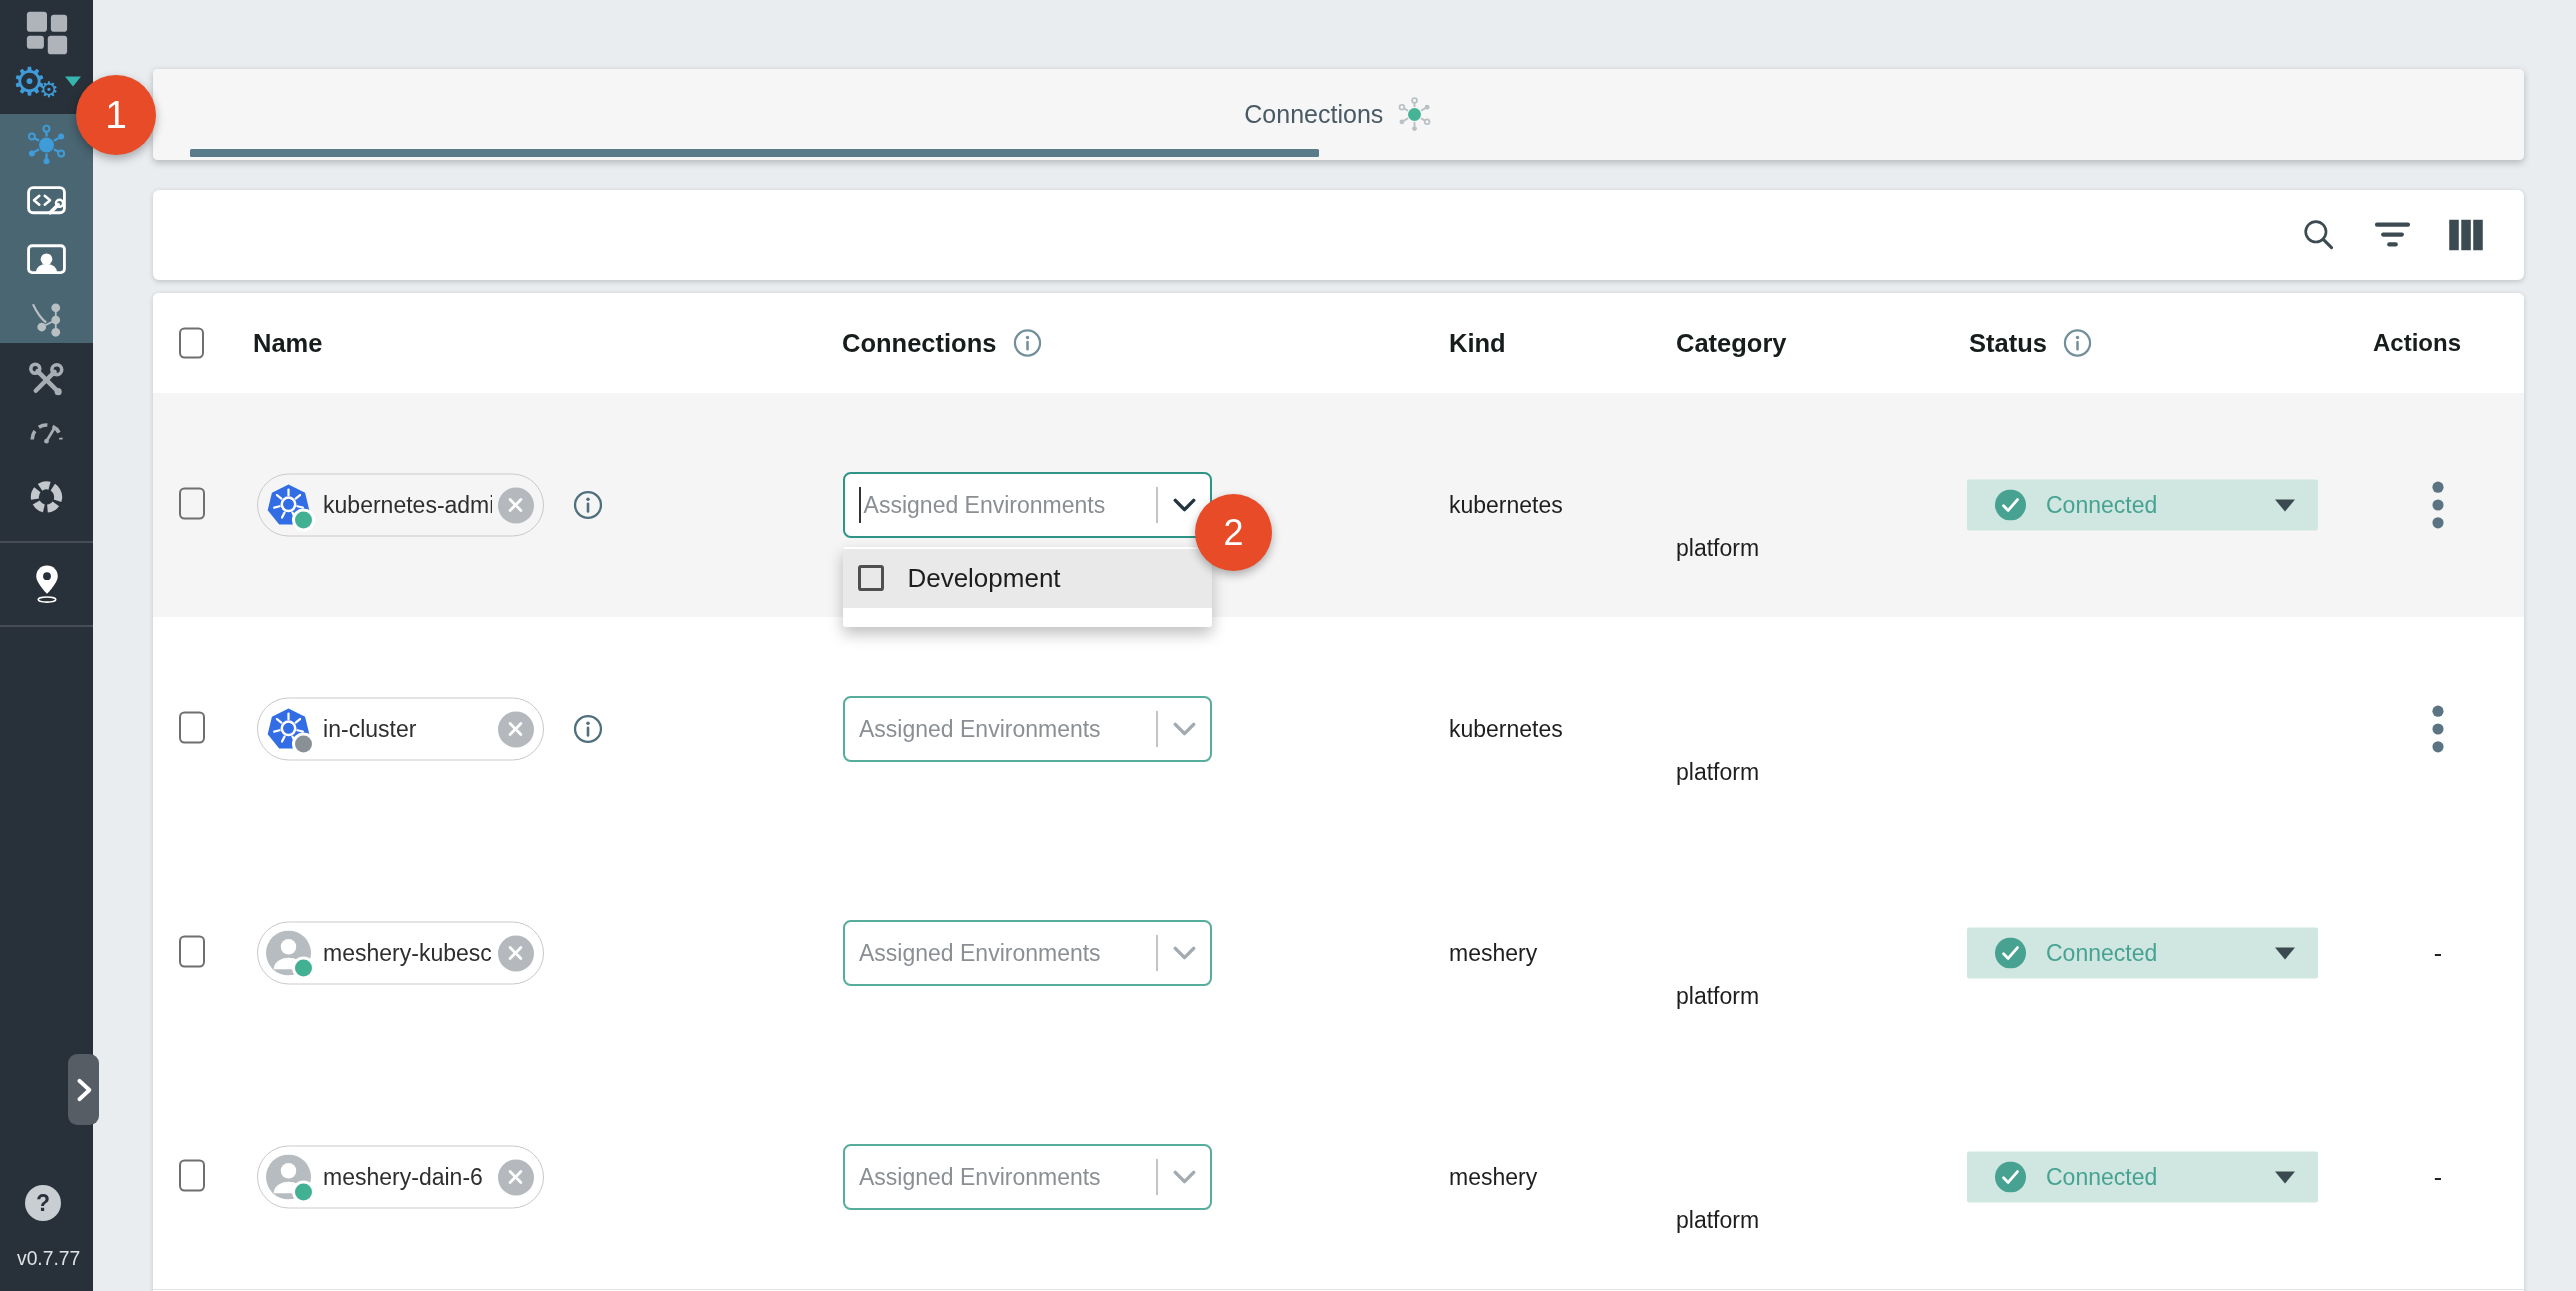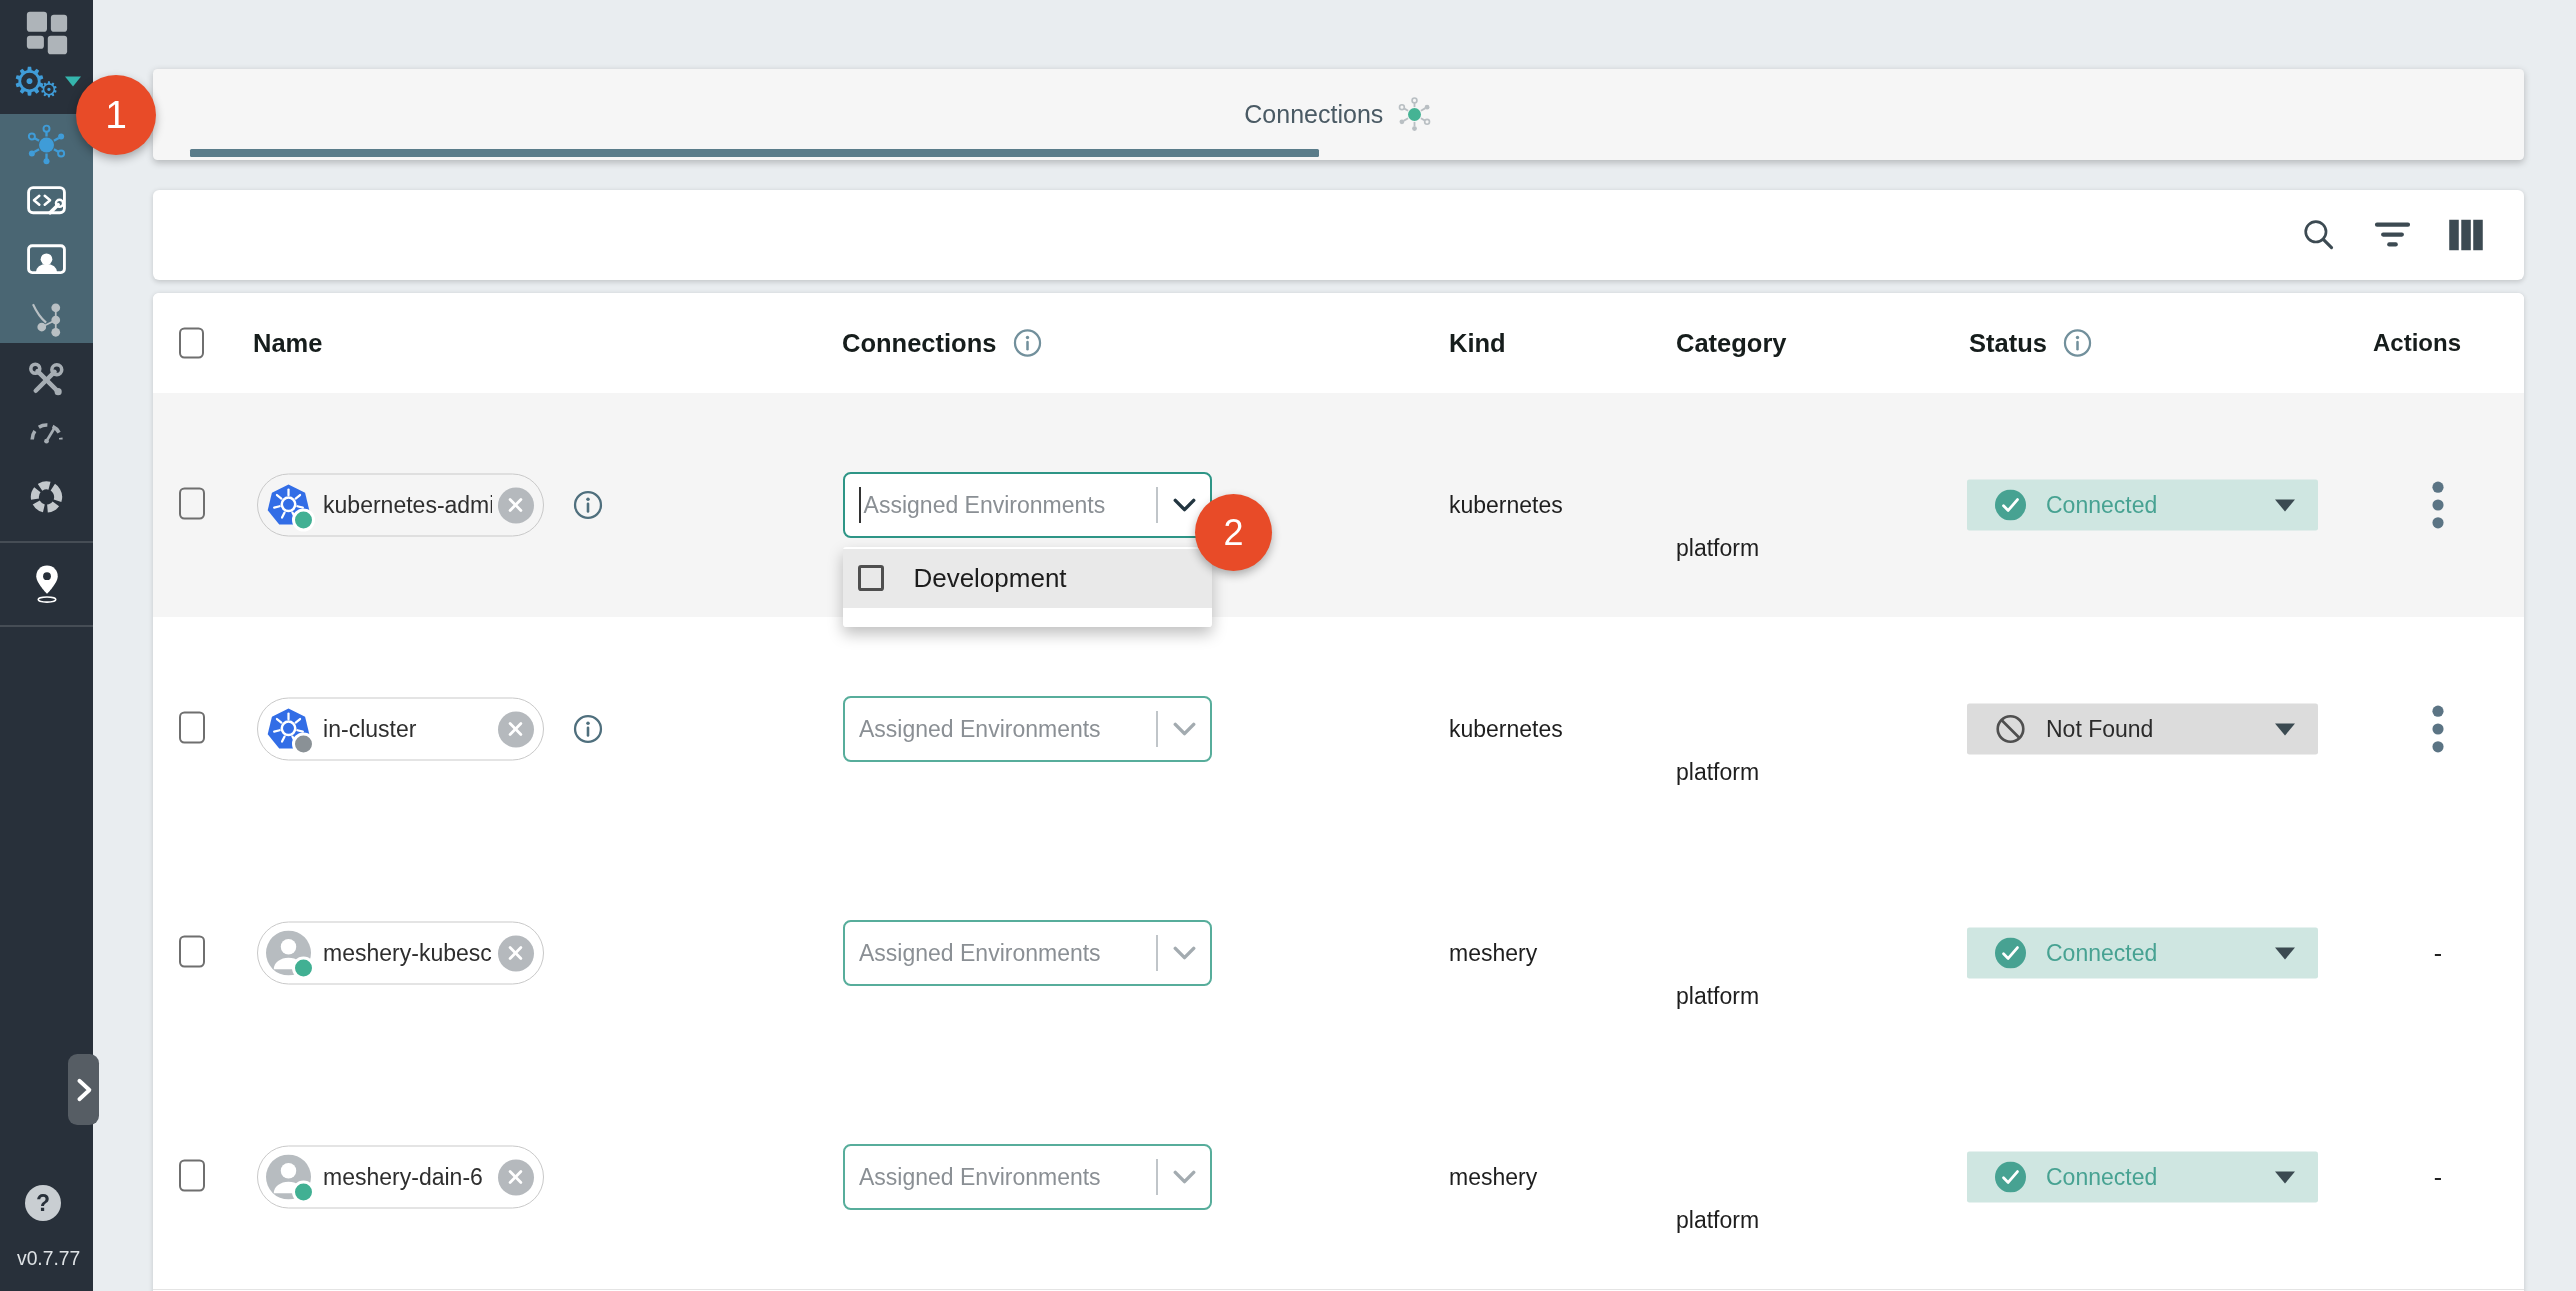--- a/index.html
+++ b/index.html
@@ -78,21 +78,21 @@
   .st-label{margin-left:20px;font-size:23px;white-space:nowrap;}
   .st-caret{margin-left:auto;width:0;height:0;border-left:10px solid transparent;border-right:10px solid transparent;border-top:12.4px solid #3b4a51;}
 
   .action{left:2285px;transform:translate(-50%,-50%);display:flex;align-items:center;justify-content:center;}
   .dash{font-size:25px;color:#222;}
 
   
   .env-panel{position:absolute;left:843px;top:547px;width:369px;height:80px;background:#fff;border-radius:3.1px;box-shadow:0 7px 15.4px rgba(0,0,0,.25);z-index:40;}
   .env-option{position:absolute;left:0;top:1.5px;width:369px;height:59px;background:#e9e9e9;display:flex;align-items:center;padding-left:15.4px;box-sizing:border-box;cursor:pointer;}
   .opt-cbx{width:26px;height:26px;border:3.5px solid #4f4f4f;border-radius:3.1px;box-sizing:border-box;}
-  .opt-label{margin-left:29px;font-size:26px;color:#1d1d1d;}
+  .opt-label{margin-left:23px;font-size:26px;color:#1d1d1d;}
 </style>
 </head>
 <body>
 
 <div class="sidebar">
   <div class="sb-sub"></div>
 
   <div class="sb-item" style="top:31px">
     <svg width="48" height="48" viewBox="0 0 62 62">
       <rect x="5" y="6" width="26" height="26" rx="4" fill="#aeb4b9"></rect>
@@ -389,28 +389,20 @@
     <div class="rc env">
 
       <span class="ph">Assigned Environments</span>
       <span class="vdiv"></span>
       <svg width="23" height="14" viewBox="0 0 30 18">
   <polyline points="3,3 15,15 27,3" fill="none" stroke="#a3abb0" stroke-width="4.5" stroke-linecap="round" stroke-linejoin="round"></polyline>
           </svg>
     </div>
     <span class="rc cell kind">kubernetes</span>
     <span class="rc cell cat">platform</span>
-    <div class="rc status notfound">
-      <svg width="31" height="31" viewBox="0 0 40 40">
-  <circle cx="20" cy="20" r="16.5" fill="none" stroke="#4f4f4f" stroke-width="3.4"></circle>
-  <line x1="9" y1="9" x2="31" y2="31" stroke="#4f4f4f" stroke-width="3.4"></line>
-          </svg>
-      <span class="st-label">Not Found</span>
-      <span class="st-caret"></span>
-    </div>
     <span class="rc action">
       <svg width="14" height="48" viewBox="0 0 18 62">
   <circle cx="9" cy="8" r="7.2" fill="#5b7484"></circle>
   <circle cx="9" cy="31" r="7.2" fill="#5b7484"></circle>
   <circle cx="9" cy="54" r="7.2" fill="#5b7484"></circle>
           </svg>
     </span>
       </div>
       <div class="trow" style="top: 448px; height: 224px;">
     <span class="rc" style="left:26px"><span class="cbx"></span></span>

